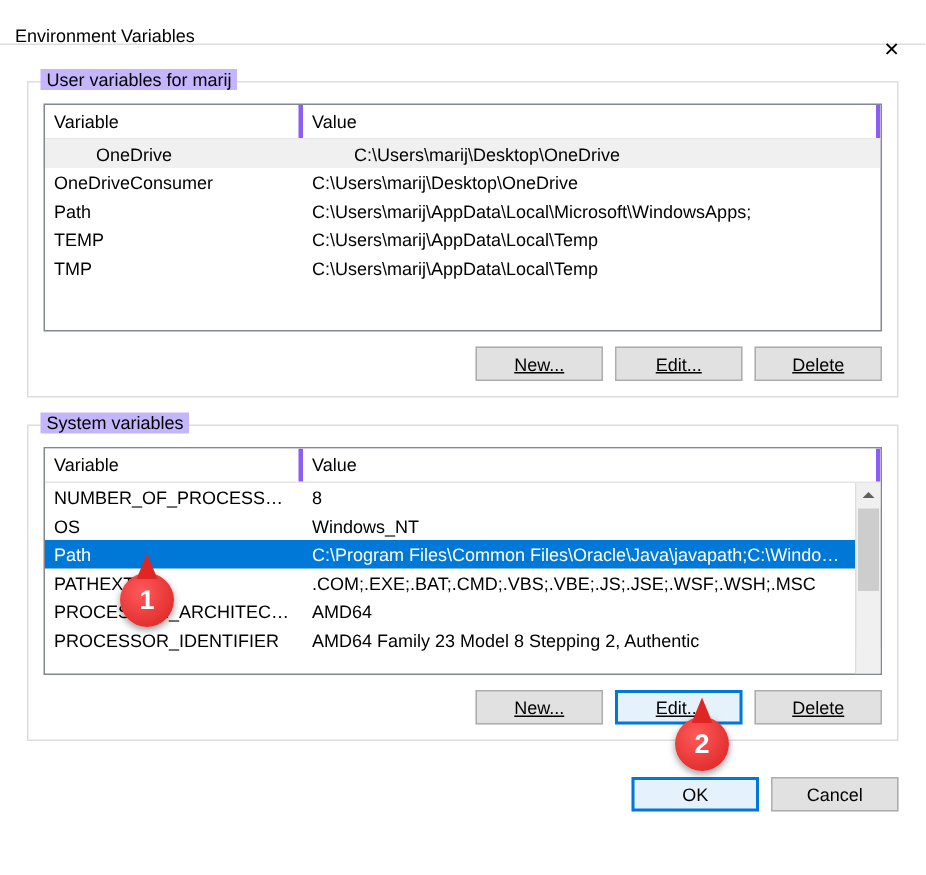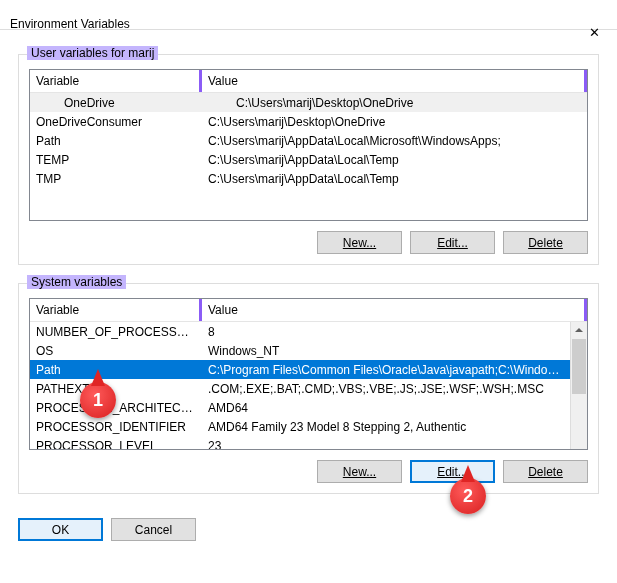--- a/index.html
+++ b/index.html
@@ -142,20 +142,21 @@
     background: #e1e1e1;
     font-size: 12px;
     display: flex;
     align-items: center;
     justify-content: center;
     cursor: default;
   }
   .btn.focused { border: 2px solid #0078d7; background: #e5f1fb; }
   .okrow {
     display: flex;
+    justify-content: flex-end;
     gap: 8px;
     padding: 14px 18px;
   }
   .callout {
     position: absolute;
     width: 36px;
     height: 36px;
     border-radius: 50%;
     background: radial-gradient(circle at 40% 35%, #ff5a5a, #d81f1f);
     color: #fff;
@@ -251,24 +252,20 @@
             <div class="lv-cell col-val">.COM;.EXE;.BAT;.CMD;.VBS;.VBE;.JS;.JSE;.WSF;.WSH;.MSC</div>
           </div>
           <div class="lv-row">
             <div class="lv-cell col-var">PROCESSOR_ARCHITECTURE</div>
             <div class="lv-cell col-val">AMD64</div>
           </div>
           <div class="lv-row">
             <div class="lv-cell col-var">PROCESSOR_IDENTIFIER</div>
             <div class="lv-cell col-val">AMD64 Family 23 Model 8 Stepping 2, Authentic</div>
           </div>
-          <div class="lv-row">
-            <div class="lv-cell col-var">PROCESSOR_LEVEL</div>
-            <div class="lv-cell col-val">23</div>
-          </div>
         </div>
       <div class="scrollbar">
         <div class="sb-arrow-up"></div>
         <div class="sb-thumb"></div>
         <div class="sb-arrow-down"></div>
       </div>
     </div>
     <div class="btnrow">
       <div class="btn">New...</div>
       <div class="btn focused">Edit...</div>

